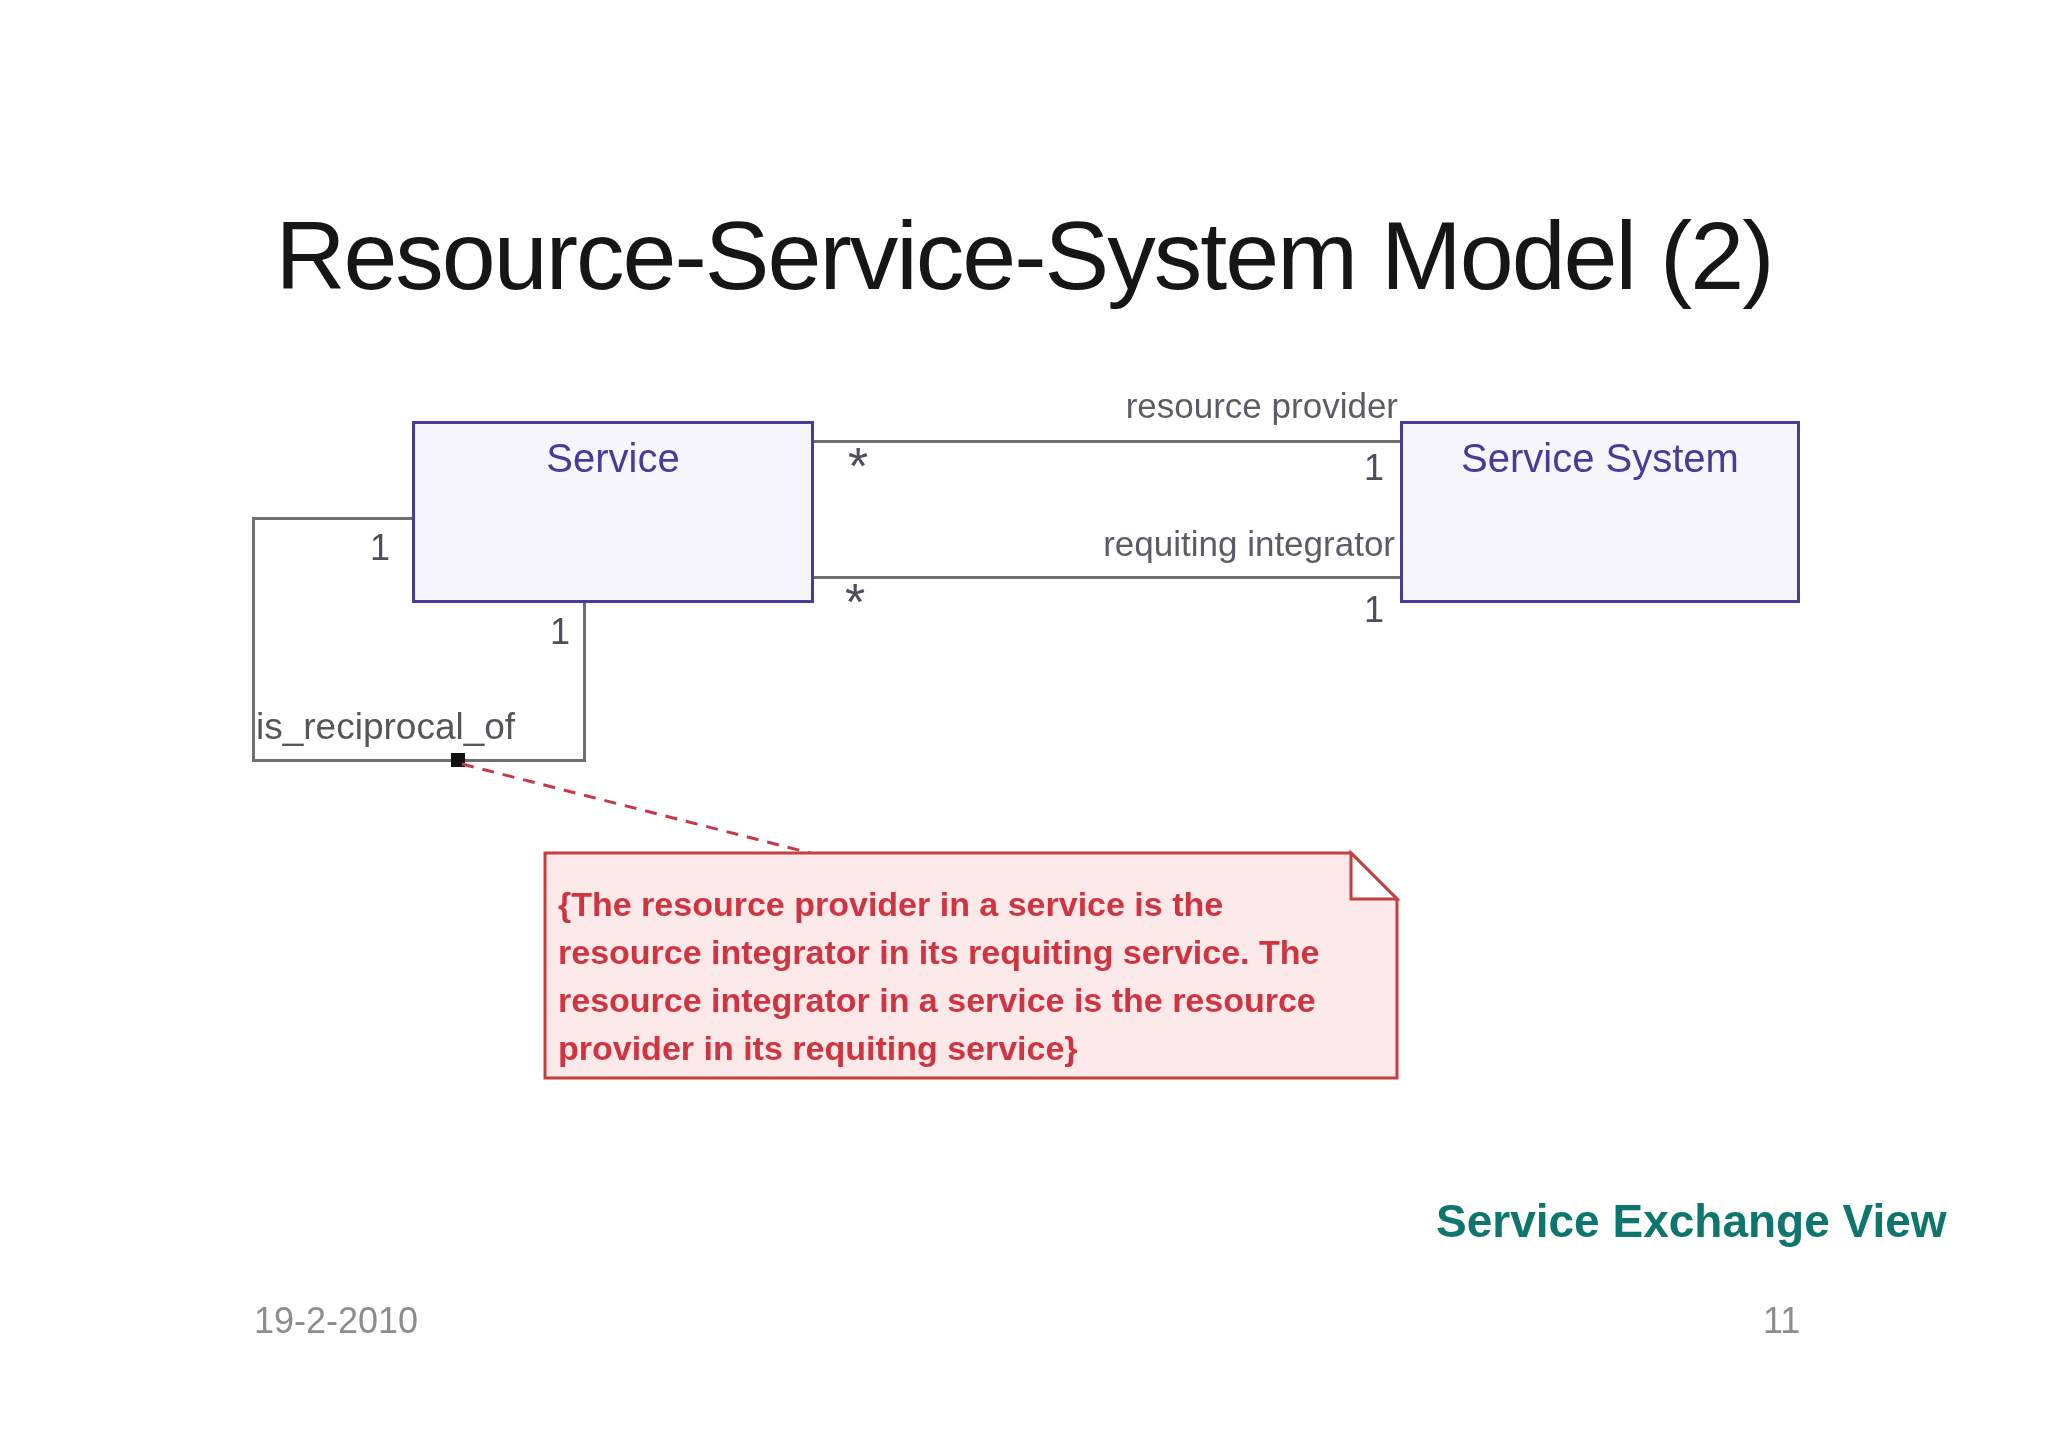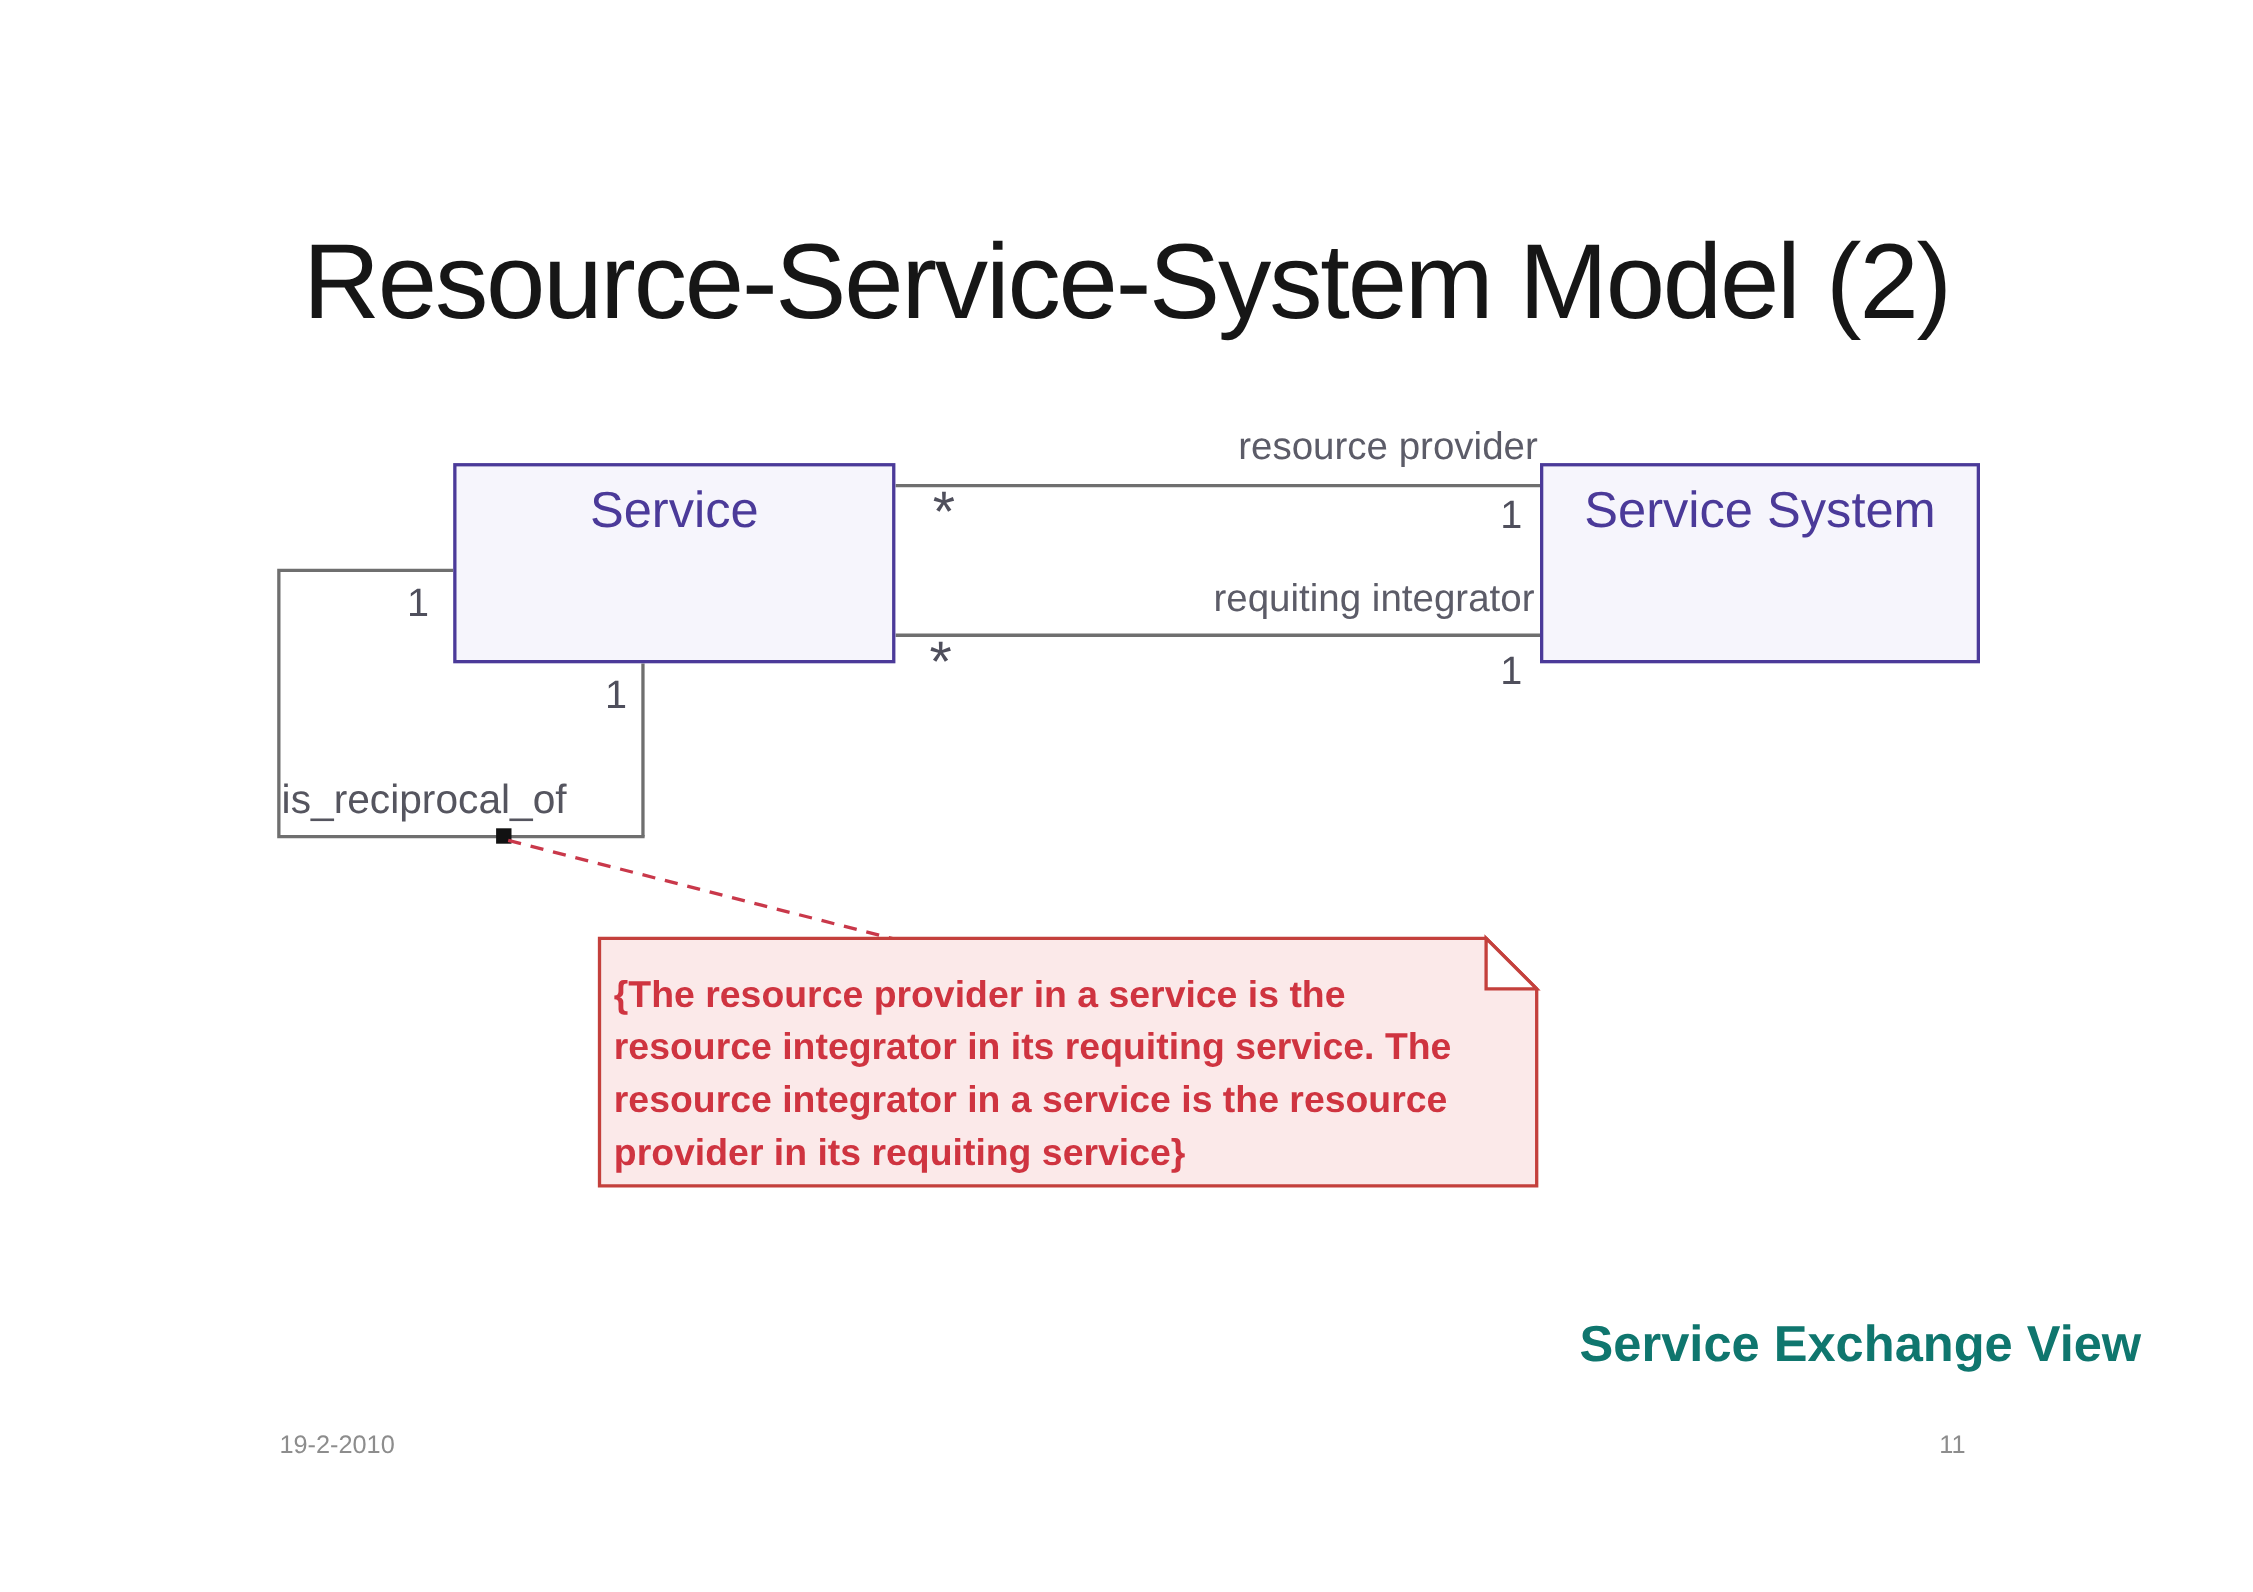--- a/index.html
+++ b/index.html
@@ -10,21 +10,21 @@
   .abs{position:absolute;}
   .slide-title{
     top:200px;left:0;width:100%;text-align:center;
     font-size:97px;letter-spacing:-2px;color:#161616;white-space:nowrap;
   }
   svg.diagram-lines{top:0;left:0;width:2048px;height:1447px;}
   .class-box{
     background:#f6f5fc;border:3px solid #4b3a99;box-sizing:border-box;
   }
   .class-box .class-label{
-    margin-top:12px;text-align:center;font-size:46px;color:#4b3a99;
+    margin-top:12px;text-align:center;font-size:40px;color:#4b3a99;
   }
   .box-service{left:412px;top:421px;width:402px;height:182px;}
   .box-service-system{left:1400px;top:421px;width:400px;height:182px;}
   .role-label{
     font-size:35px;color:#5c5c68;text-align:right;width:424px;white-space:nowrap;
   }
   .role-provider{left:974px;top:386px;}
   .role-integrator{left:971px;top:524px;}
   .mult{font-size:36px;color:#4f4f5c;line-height:1;}
   .mult-star{font-size:52px;}
@@ -35,21 +35,21 @@
   .m-loop-a{left:338px;top:530px;width:52px;text-align:right;}
   .m-loop-b{left:518px;top:614px;width:52px;text-align:right;}
   .reciprocal-label{left:256px;top:706px;font-size:37px;color:#55555f;white-space:nowrap;}
   .note-text{
     left:558px;top:880px;width:830px;
     font-size:34px;font-weight:600;color:#cf3440;line-height:48px;white-space:nowrap;
   }
   .annotation-red{
     left:1436px;top:1194px;font-size:46px;font-weight:bold;color:#0f766e;white-space:nowrap;
   }
-  .footer-item{font-size:23px;color:#8d8d8d;white-space:nowrap;}
+  .footer-item{font-size:36px;color:#8d8d8d;white-space:nowrap;}
   .footer-date{left:254px;top:1300px;}
   .footer-center{left:0;top:1300px;width:100%;text-align:center;}
   .footer-page{left:1763px;top:1300px;}
 </style>
 </head>
 <body>
 
 <div class="slide">
 
   <div class="abs slide-title">Resource-Service-System Model (2)</div>

